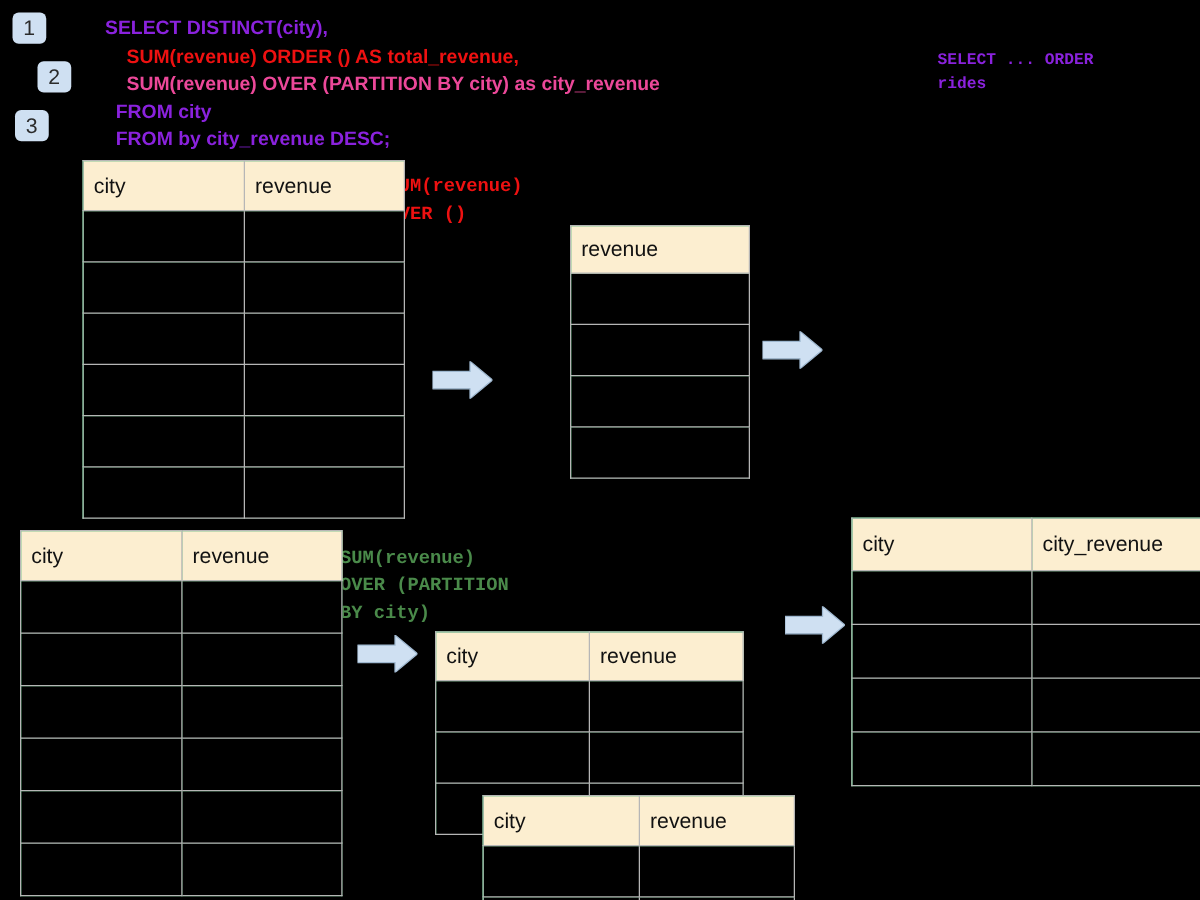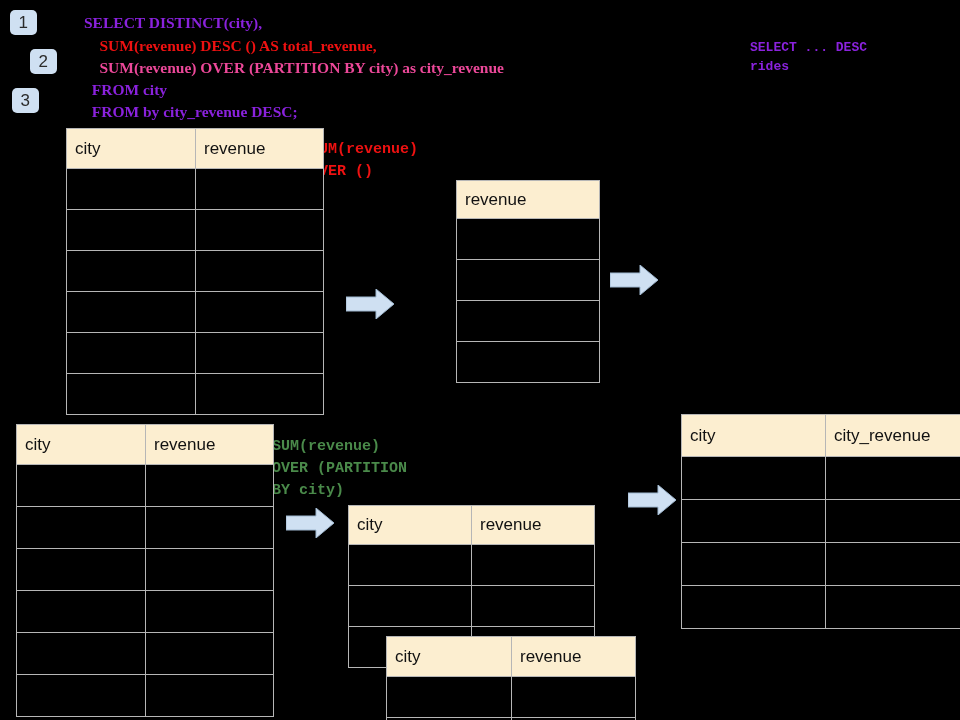--- a/index.html
+++ b/index.html
@@ -26,21 +26,21 @@
     line-height: 25px;
     text-align: center;
     width: 27px;
     height: 25px;
     letter-spacing: 0.5px;
   }
 
   
   .sql {
     position: absolute;
-    font-family: Liberation Serif, serif;
+    font-family: Liberation Sans, sans-serif;
     font-size: 15.5px;
     line-height: 22px;
     white-space: pre;
     font-weight: bold;
     letter-spacing: 0px;
   }
   .sql-purple { color: #8a22dd; }
   .sql-red    { color: #ee1111; }
   .sql-green  { color: #ec4899; }
 
@@ -86,26 +86,26 @@
   }
 </style>
 </head>
 <body>
 
 <div class="badge" style="left:10px;  top:10px;">1</div>
 <div class="badge" style="left:30px;  top:49px;">2</div>
 <div class="badge" style="left:12px;  top:88px;">3</div>
 
 <div class="sql sql-purple" style="left:84px; top:12px;">SELECT DISTINCT(city),</div>
-<div class="sql sql-red" style="left:84px; top:35px;">    SUM(revenue) DESC () AS total_revenue,</div>
+<div class="sql sql-red" style="left:84px; top:35px;">    SUM(revenue) ORDER () AS total_revenue,</div>
 <div class="sql sql-green" style="left:84px; top:57px;">    SUM(revenue) OVER (PARTITION BY city) as city_revenue</div>
 <div class="sql sql-purple" style="left:84px; top:79px;">  FROM city</div>
 <div class="sql sql-purple" style="left:84px; top:101px;">  FROM by city_revenue DESC;</div>
 
-<div class="annot annot-purple" style="left:750px; top:38px; font-size:13px; line-height:19px;">SELECT ... DESC
+<div class="annot annot-purple" style="left:750px; top:38px; font-size:13px; line-height:19px;">SELECT ... ORDER
 rides</div>
 
 <div class="annot annot-red" style="left:310px; top:139px;">SUM(revenue)
 OVER ()</div>
 
 <div class="annot annot-green" style="left:272px; top:436px;">SUM(revenue)
 OVER (PARTITION
 BY city)</div>
 
 <table class="tbl" style="left:66px; top:128px; width:239px;">

